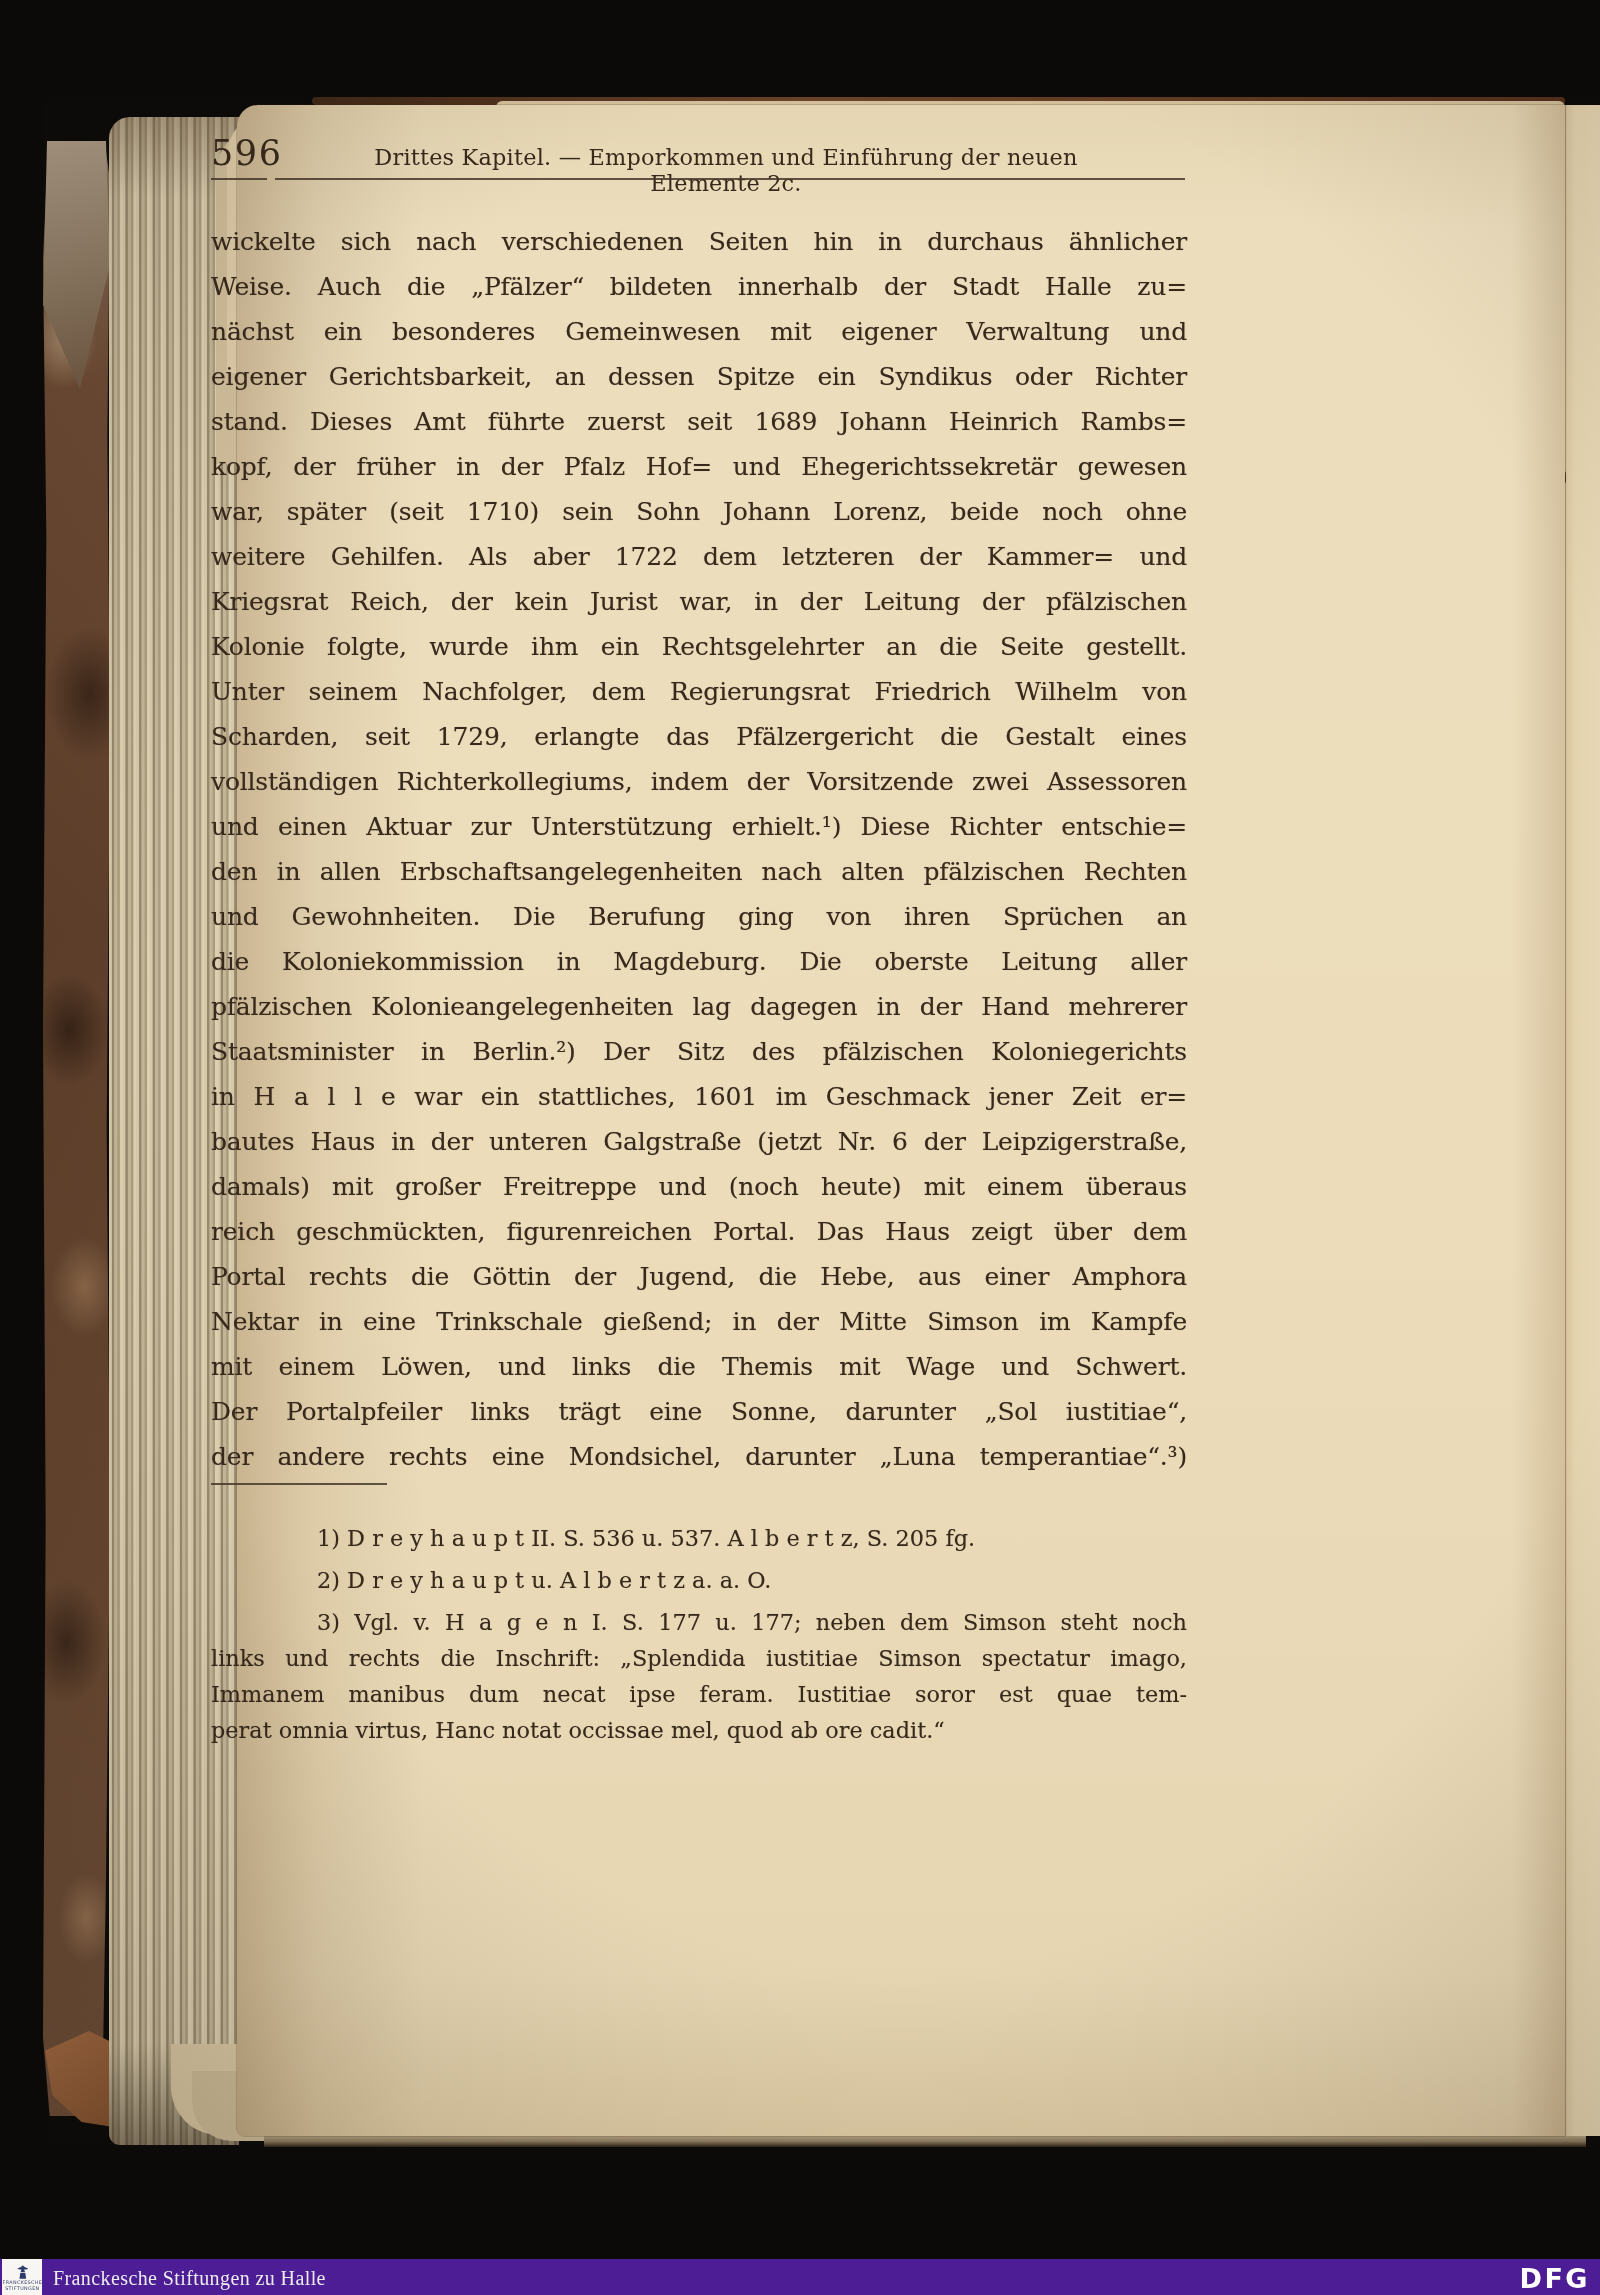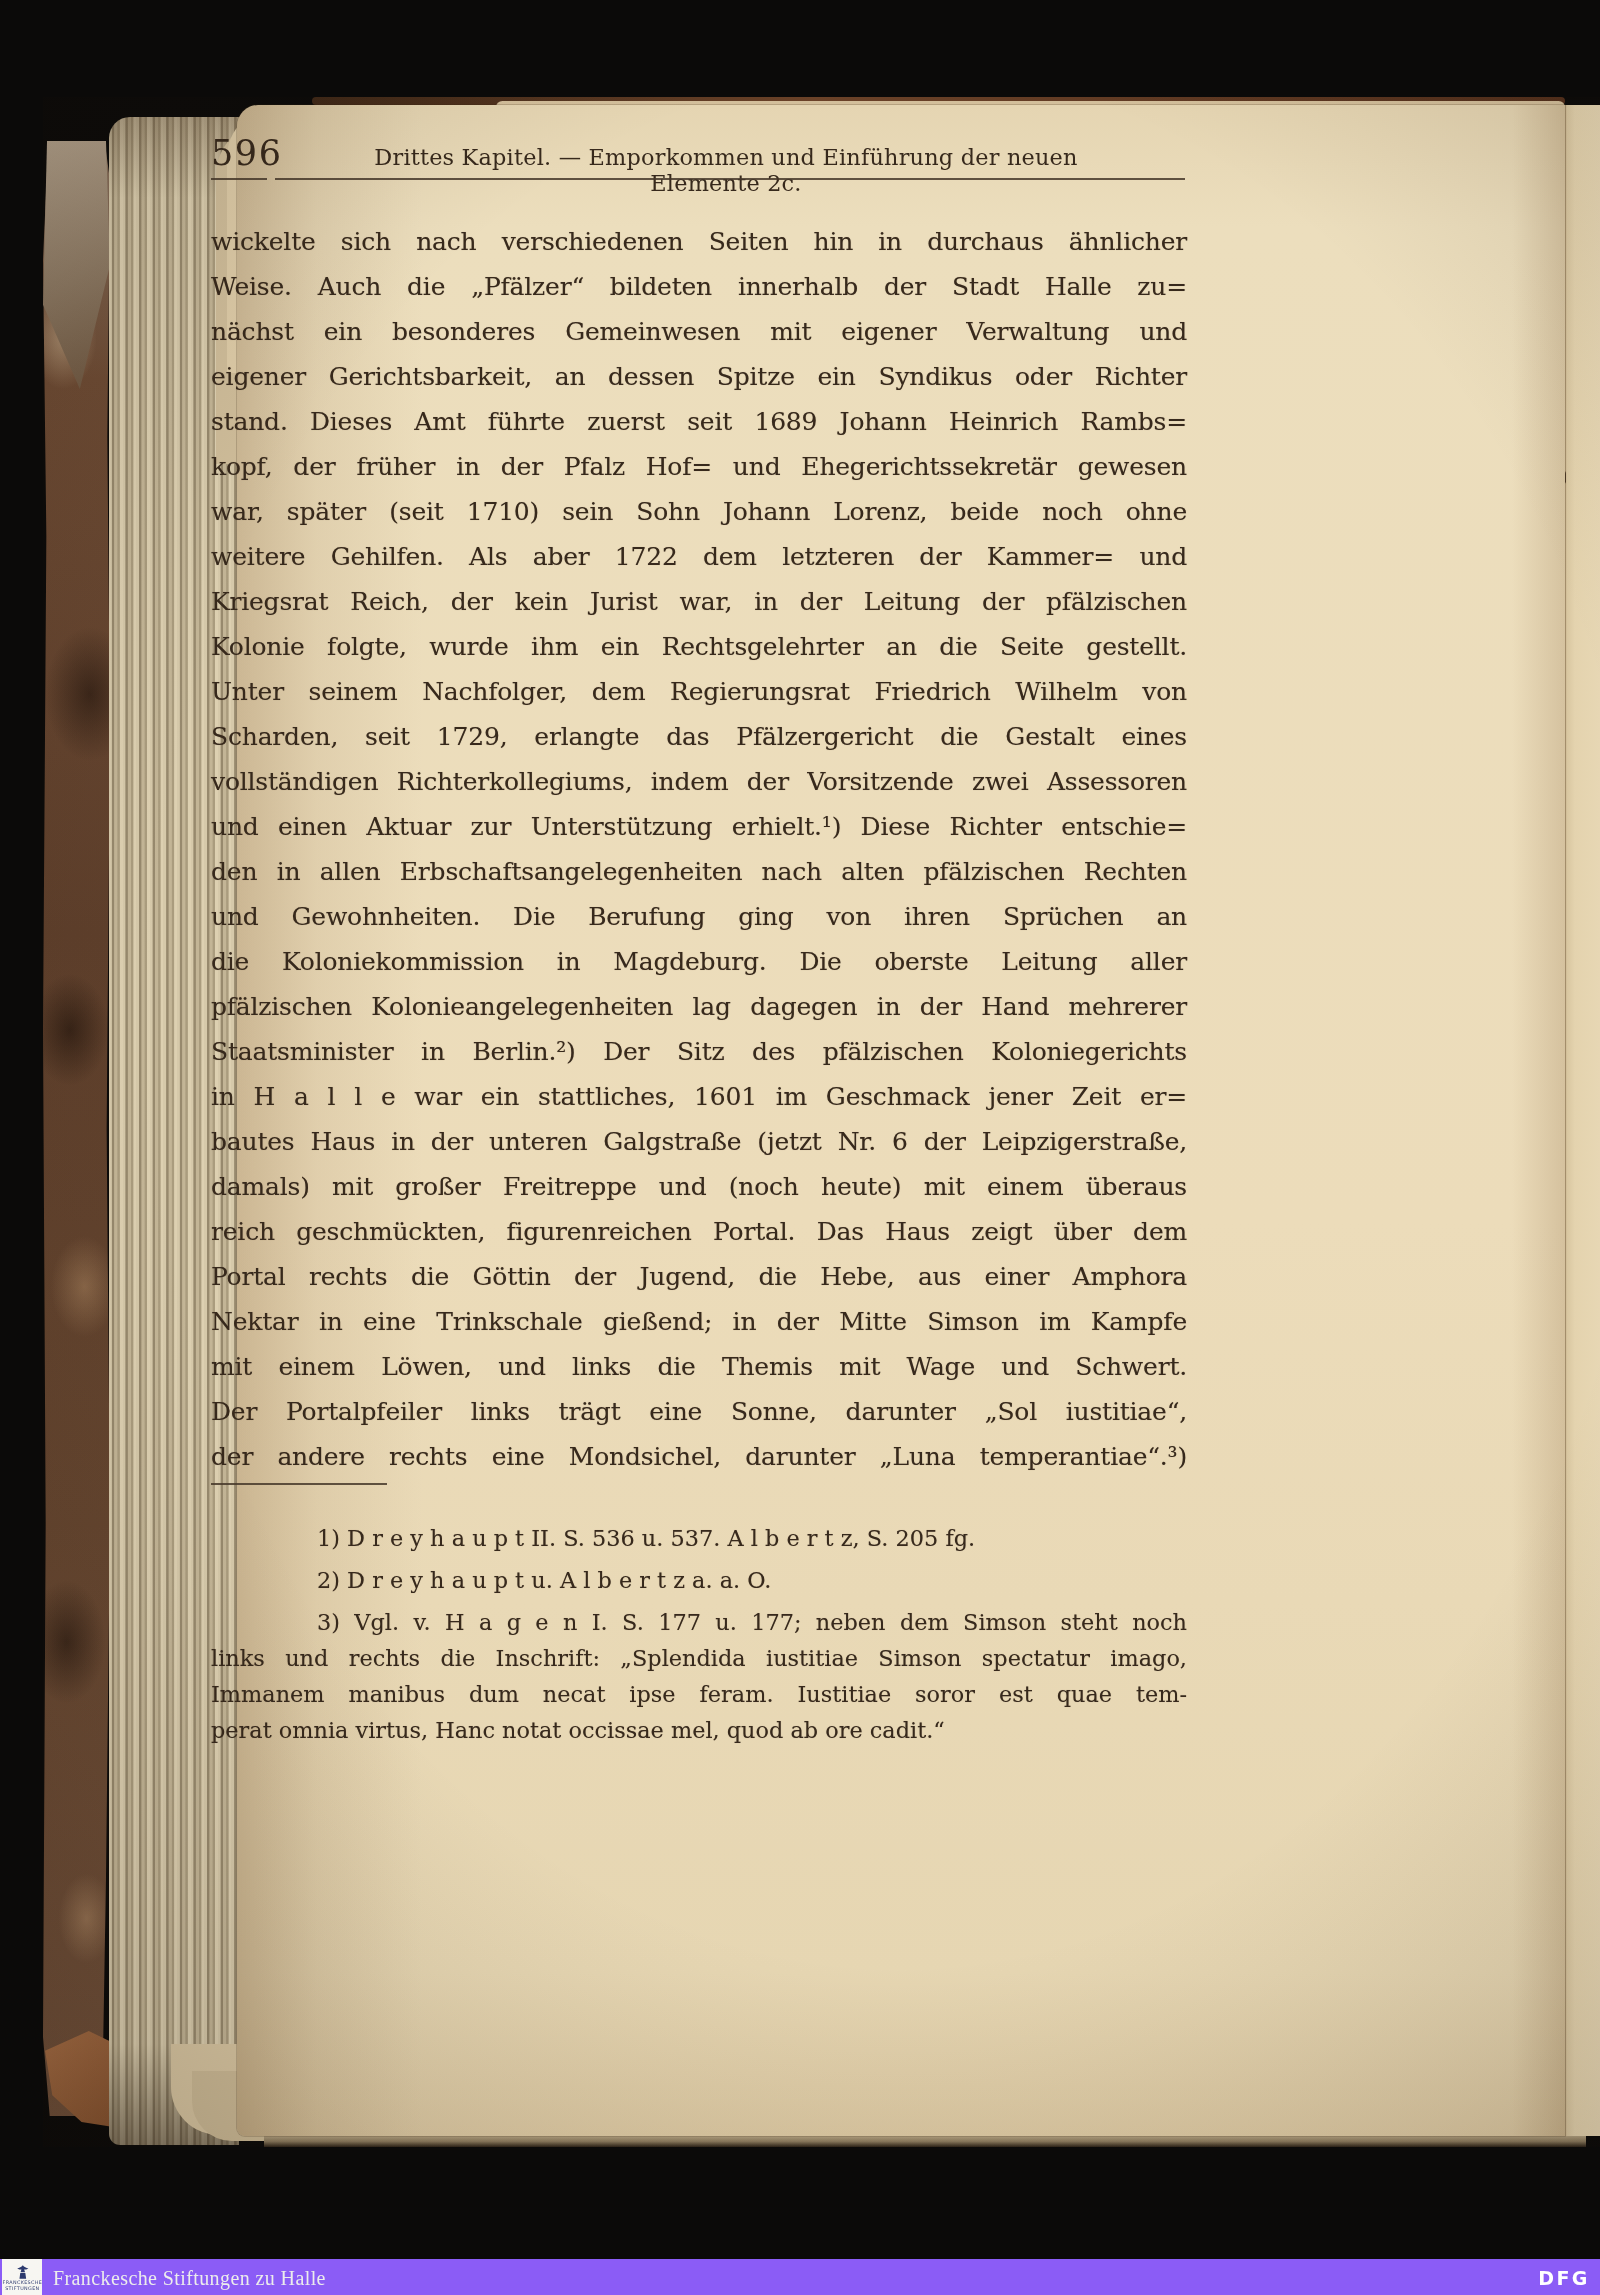--- a/index.html
+++ b/index.html
@@ -62,30 +62,30 @@
     letter-spacing:-0.2px;text-shadow:0 0 0.8px rgba(55,40,25,.35);}
   .fn-rule{position:absolute;left:211px;top:1483px;width:176px;height:2.4px;background:#46382a;opacity:.85;}
   .fn-block{position:absolute;left:211px;top:1522px;width:976px;}
   .fnline{font-size:22.4px;line-height:32px;text-shadow:0 0 0.8px rgba(55,40,25,.3);}
   .fn-sp{height:42px;}
   .fn-n{height:36px;}
   .indent{padding-left:106px;box-sizing:border-box;}
   .just{text-align:justify;text-align-last:justify;}
 
   
-  .footer-bar{position:absolute;left:0;top:2259px;width:1601px;height:37px;background:#8b5cf6;}
+  .footer-bar{position:absolute;left:0;top:2259px;width:1601px;height:37px;background:#4c1d95;}
   .logo-box{position:absolute;left:2.4px;top:0;width:40px;height:37px;background:#f7f6f2;
     display:flex;flex-direction:column;align-items:center;justify-content:center;}
   .logo-box svg{width:17.6px;height:16px;display:block;}
   .logo-text{font-family:"DejaVu Sans",sans-serif;font-size:4.8px;line-height:5.6px;color:#2c3a6e;
     letter-spacing:0.4px;text-align:center;}
   .institution{position:absolute;left:53px;top:50%;transform:translateY(-50%);
     font-family:"Liberation Serif",serif;font-size:20px;color:#ececec;letter-spacing:0.4px;}
   .dfg{position:absolute;right:11.2px;top:50%;transform:translateY(-50%);
-    font-family:"DejaVu Sans",sans-serif;font-weight:800;font-size:19px;color:#ffffff;letter-spacing:2.4px;}
+    font-family:"DejaVu Sans",sans-serif;font-weight:800;font-size:27px;color:#ffffff;letter-spacing:2.4px;}
 </style>
 </head>
 <body>
 
 <div id="stage">
 
   <div class="cover-edge"></div>
   <div class="top-strip"></div>
   <div class="spine"></div>
   <div class="spine-top"></div>

